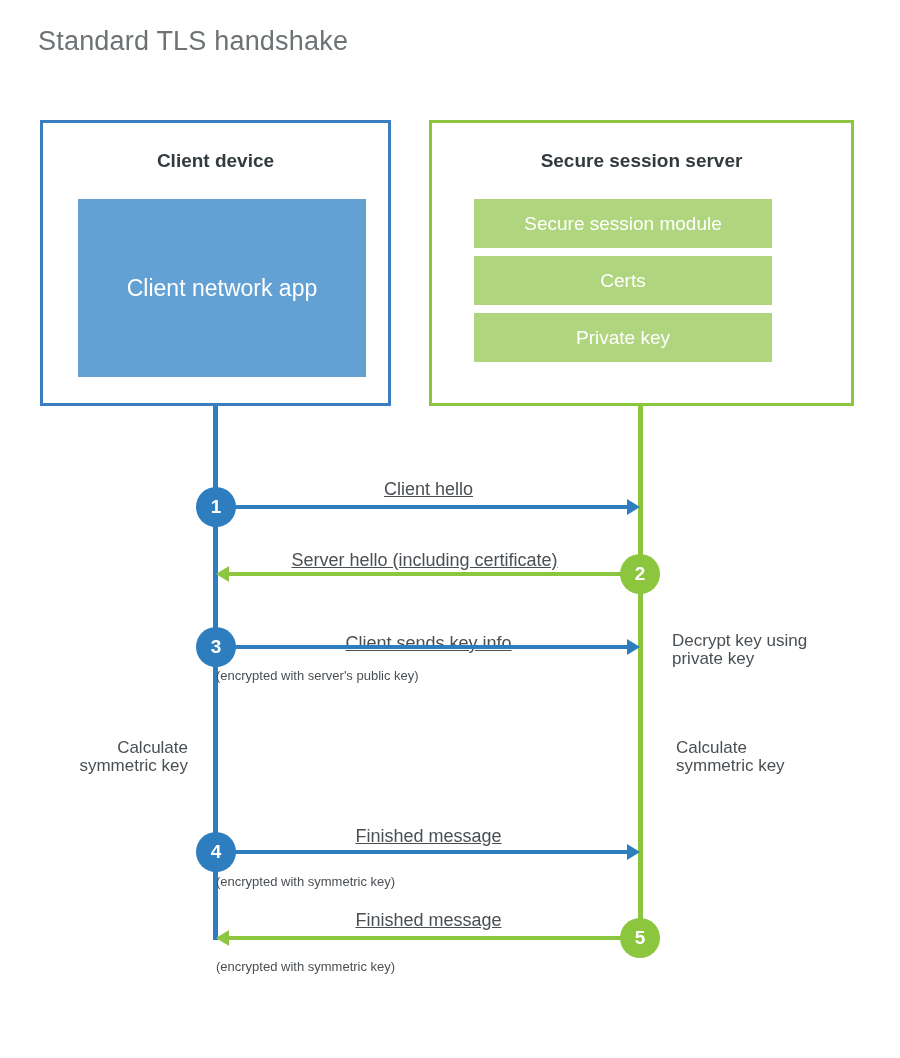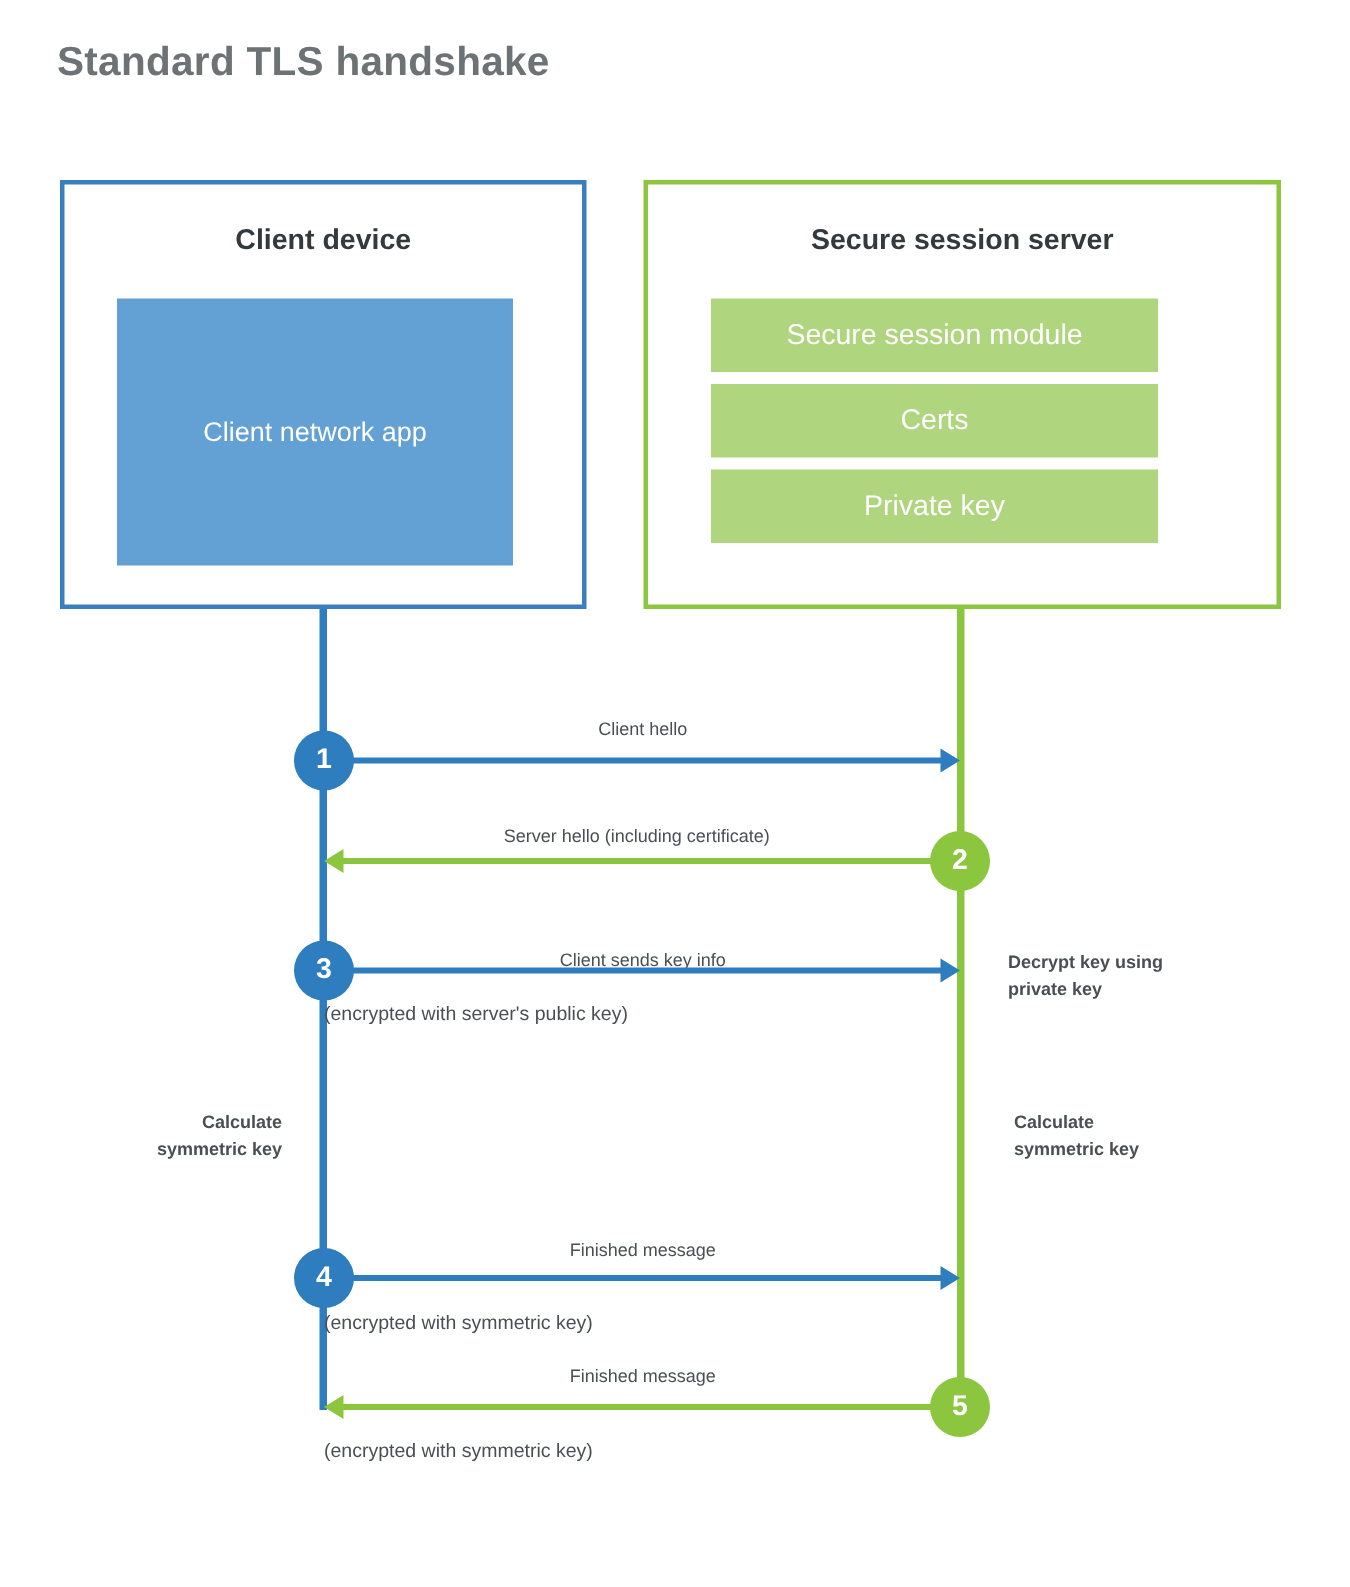--- a/index.html
+++ b/index.html
@@ -23,21 +23,21 @@
     width: 900px;
     height: 1058px;
   }
 
   
   .page-title {
     position: absolute;
     left: 38px;
     top: 26px;
     font-size: 27px;
-    font-weight: 700;
+    font-weight: 400;
     letter-spacing: 0.2px;
     color: #6d7275;
     white-space: nowrap;
   }
 
   
   .entity-box {
     position: absolute;
     background: #ffffff;
     box-sizing: border-box;
@@ -66,25 +66,25 @@
     font-size: 19px;
     font-weight: bold;
     color: #333a3e;
   }
 
   
   .client-app-block {
     position: absolute;
     left: 35px;
     top: 76px;
-    width: 264px;
+    width: 288px;
     height: 178px;
     background: #63a0d4;
     color: #ffffff;
-    font-size: 18px;
+    font-size: 23px;
     line-height: 27px;
     text-align: left;
     display: flex;
     align-items: center;
     justify-content: center;
     padding: 0 14px;
     box-sizing: border-box;
   }
 
   .server-blocks {
@@ -160,41 +160,41 @@
     color: #ffffff;
     font-size: 19px;
     font-weight: bold;
   }
   .step-badge.blue { background: #2d7dbf; }
   .step-badge.green { background: #8cc63e; }
 
   
   .msg-label {
     position: absolute;
-    font-size: 12px;
+    font-size: 18px;
     color: #4a4f53;
     text-align: center;
     white-space: nowrap;
+    text-decoration: underline;
   }
   .msg-sublabel {
     position: absolute;
     font-size: 13px;
     color: #4a4f53;
     text-align: left;
     white-space: nowrap;
     margin-top: 11px;
   }
 
   
   .side-note {
     position: absolute;
-    font-size: 12px;
+    font-size: 17px;
     line-height: 18px;
     color: #4a4f53;
-    font-weight: bold;
   }
   .side-note.left-note { text-align: right; }
   .side-note.right-note { text-align: left; }
 </style>
 </head>
 <body>
 
 <div id="diagram-root">
 
   <div class="page-title">Standard TLS handshake</div>

